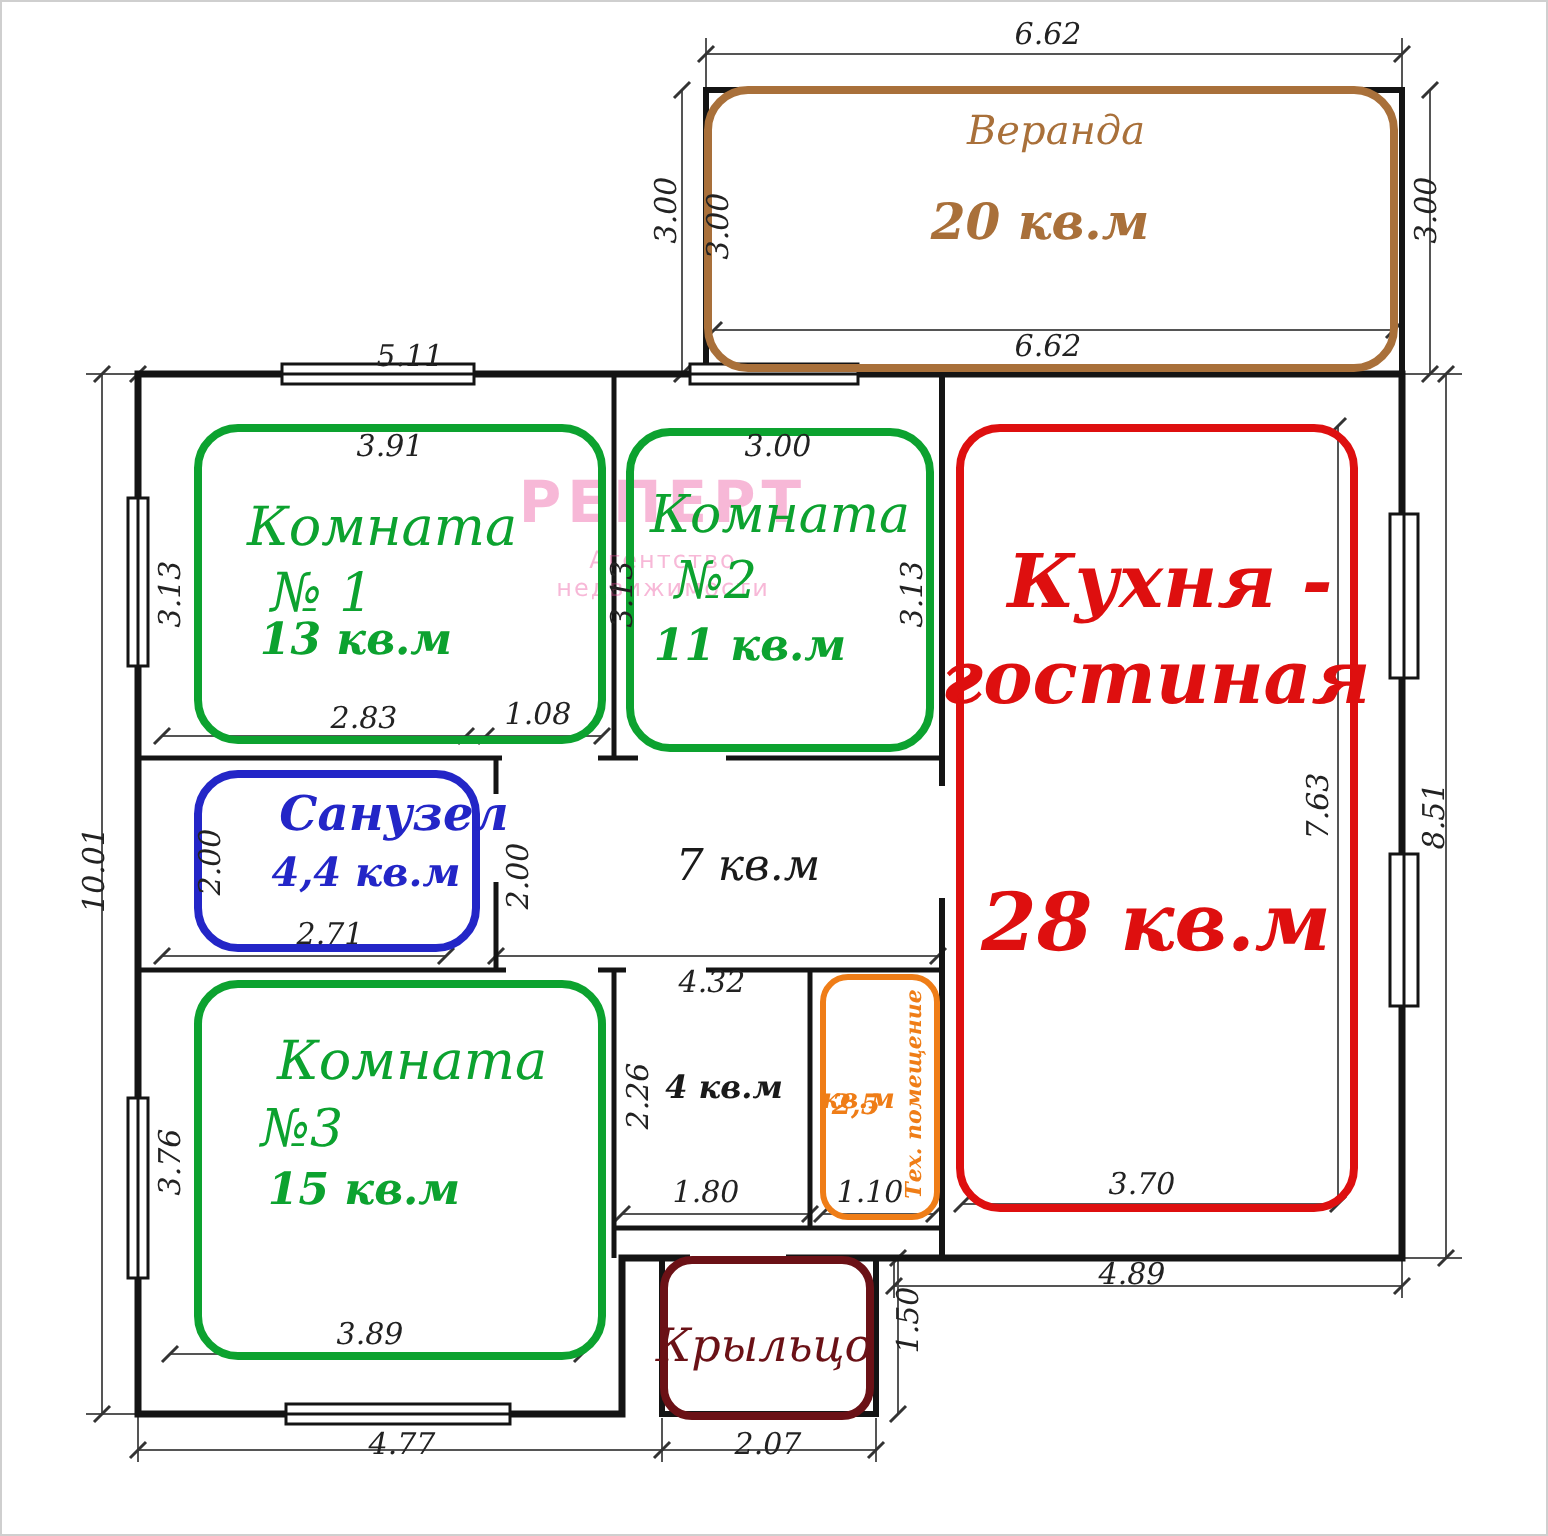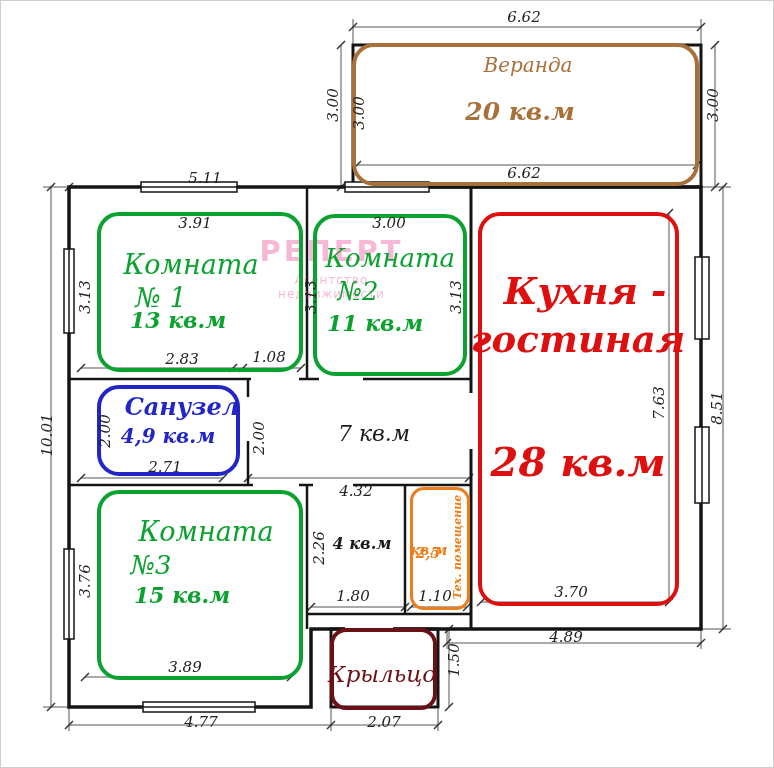--- a/index.html
+++ b/index.html
@@ -18,21 +18,21 @@
   .hl.brown  { border-color:#a9703a; }
   .hl.maroon { border-color:#6b1116; border-radius:16px; }
 
   
   .lbl { position:absolute; transform:translate(-50%,-50%); white-space:nowrap;
          font-family:"DejaVu Serif", serif; font-style:italic; line-height:1; }
   .lbl.v { transform:translate(-50%,-50%) rotate(-90deg); }
   .b { font-weight:bold; }
   .green-t  { color:#0ca22f; }
   .red-t    { color:#de0f0f; }
-  .blue-t   { color:#2326c7; }
+  .blue-t   { color:#2326c7;margin-left:15px; }
   .orange-t { color:#ef7d17; }
   .brown-t  { color:#a9703a; }
   .maroon-t { color:#6b1116; }
   .black-t  { color:#1a1a1a; }
 
   
   .dim { position:absolute; transform:translate(-50%,-50%); white-space:nowrap;
          font:italic 15px "DejaVu Serif", serif; color:#222; }
   .dim.v { transform:translate(-50%,-50%) rotate(-90deg); }
 
@@ -164,21 +164,21 @@
 
   <div class="lbl green-t" style="left:389px;top:257px;font-size:26px;">Комната</div>
   <div class="lbl green-t" style="left:357px;top:290px;font-size:26px;">№2</div>
   <div class="lbl green-t b" style="left:374px;top:322px;font-size:22px;">11 кв.м</div>
 
   <div class="lbl red-t b" style="left:584px;top:290px;font-size:37px;">Кухня -</div>
   <div class="lbl red-t b" style="left:577px;top:338px;font-size:37px;">гостиная</div>
   <div class="lbl red-t b" style="left:577px;top:461px;font-size:40px;">28 кв.м</div>
 
   <div class="lbl blue-t b" style="left:181px;top:406px;font-size:24px;">Санузел</div>
-  <div class="lbl blue-t b" style="left:167px;top:435px;font-size:20px;">4,9 кв.м</div>
+  <div class="lbl blue-t b" style="left:167px;top:435px;font-size:20px;">4,4 кв.м</div>
 
   <div class="lbl black-t" style="left:373px;top:433px;font-size:22px;">7 кв.м</div>
 
   <div class="lbl green-t" style="left:205px;top:530px;font-size:27px;">Комната</div>
   <div class="lbl green-t" style="left:150px;top:564px;font-size:26px;">№3</div>
   <div class="lbl green-t b" style="left:181px;top:594px;font-size:22px;">15 кв.м</div>
 
   <div class="lbl black-t b" style="left:361px;top:543px;font-size:16px;">4 кв.м</div>
 
   <div class="lbl orange-t b" style="left:427px;top:532px;font-size:14px;margin-top:20px;">2,5</div>

